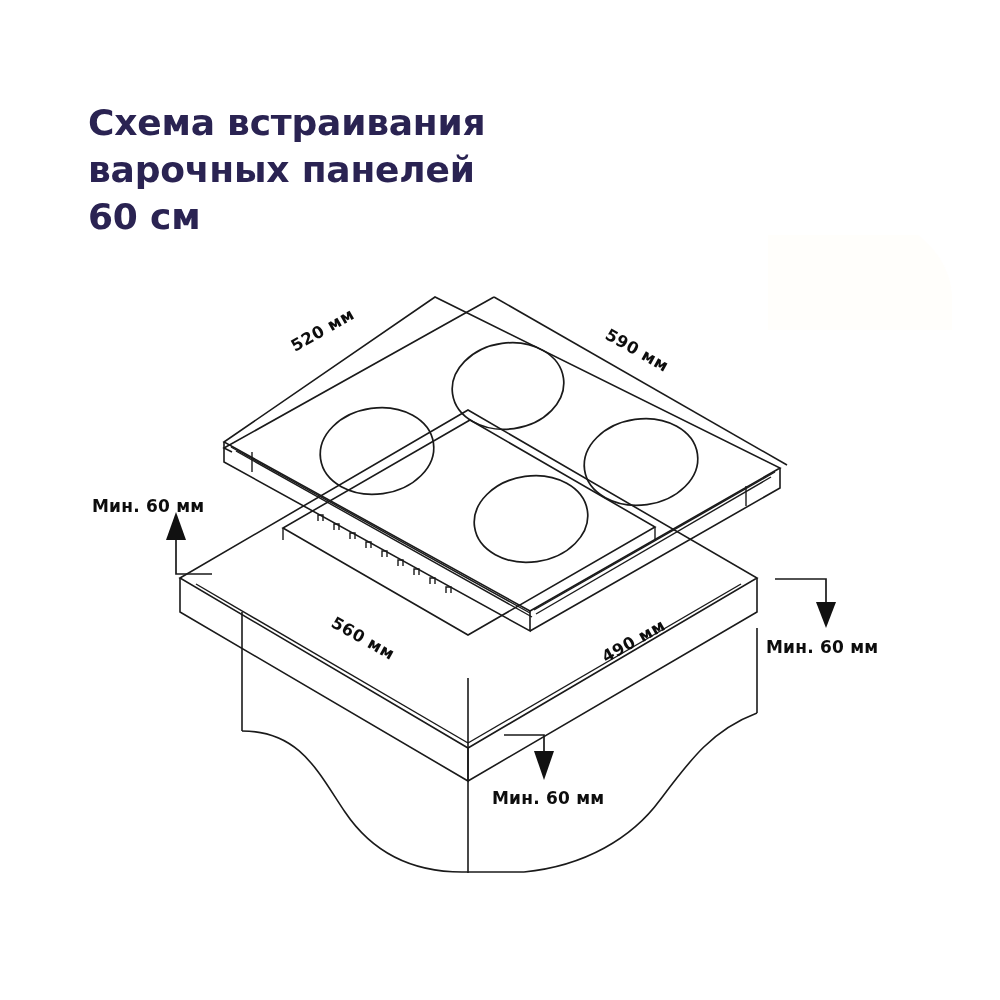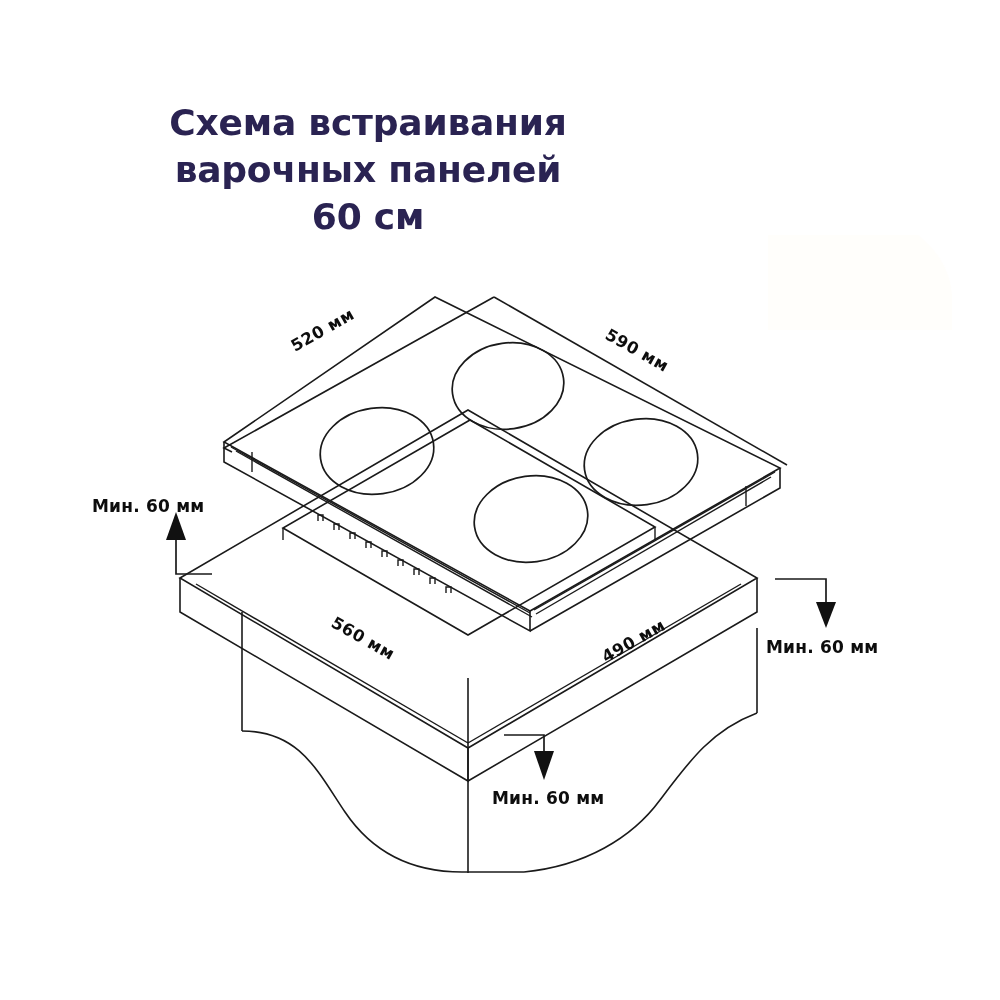--- a/index.html
+++ b/index.html
@@ -3,21 +3,21 @@
 <meta charset="utf-8">
 <style>
   html,body{margin:0;padding:0;}
   body{
     width:1000px;height:1000px;
     background:#ffffff;
     font-family:"DejaVu Sans","Liberation Sans",sans-serif;
     overflow:hidden;
     position:relative;
   }
-  #page{position:absolute;inset:0;width:1000px;height:1000px;text-align:center;}
+  #page{position:absolute;inset:0;width:1000px;height:1000px;}
   #title-block{
     position:absolute;
     left:88px;top:100px;
     width:560px;
     color:#2a2352;
     font-family:"DejaVu Sans","Liberation Sans",sans-serif;
     font-weight:bold;
     font-size:36px;
     line-height:1.30;
     letter-spacing:-0.2px;

